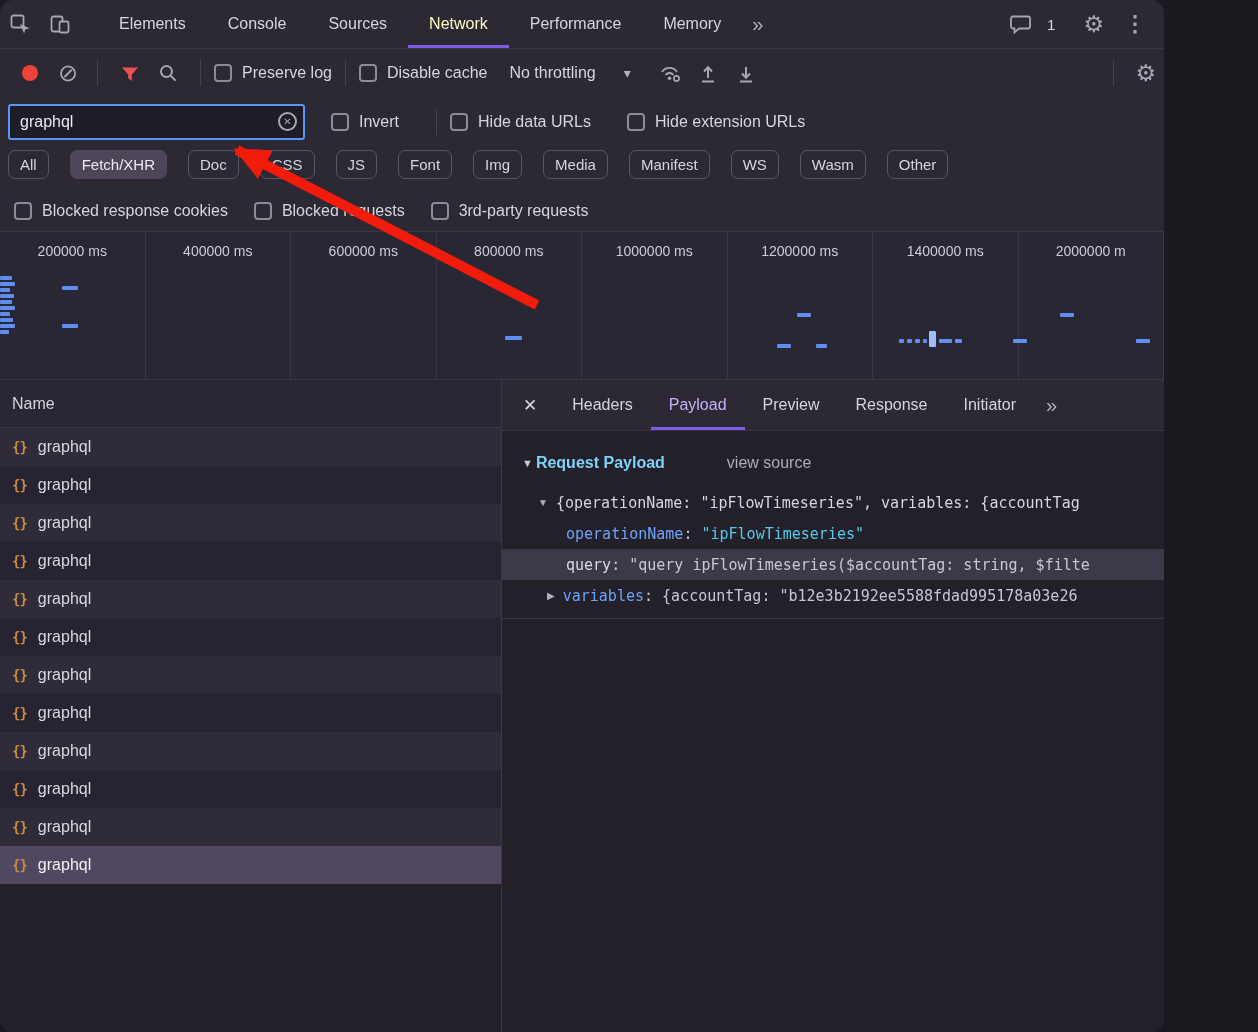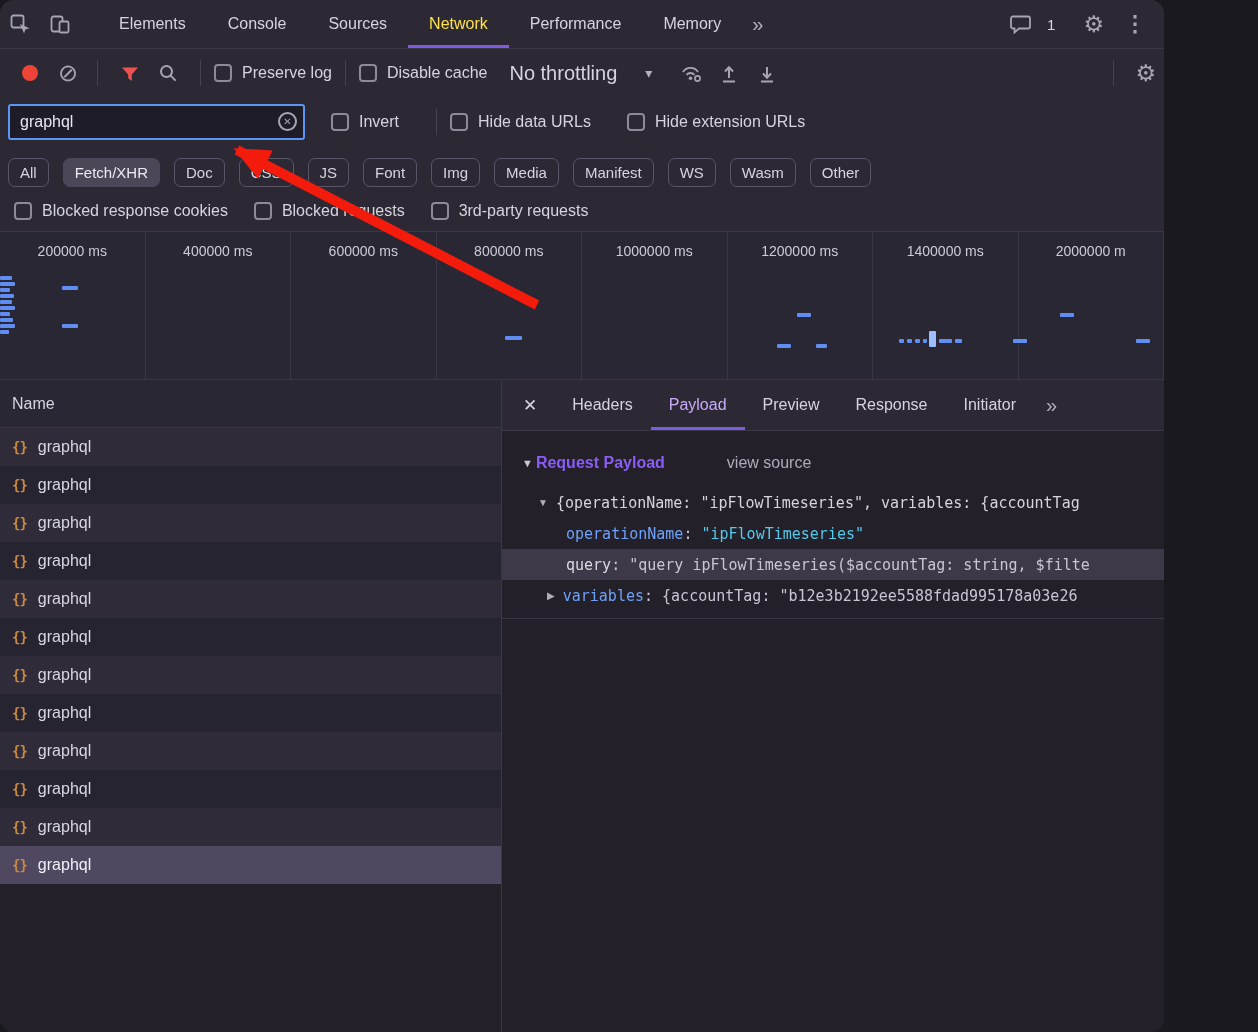--- a/index.html
+++ b/index.html
@@ -7,51 +7,51 @@
        font-family:"Liberation Sans",sans-serif;color:#d6d4dd;overflow:hidden;border-radius:14px;}
   .vdiv{width:1px;height:26px;background:#46424f;margin:0 13px;flex:none;}
   svg{display:block;}
 
   
   .tabbar{position:absolute;top:0;left:0;right:0;height:48px;display:flex;align-items:center;
           border-bottom:1px solid #3b3745;background:#2c2935;}
   .tb-icon{display:flex;align-items:center;justify-content:center;width:40px;height:40px;flex:none;cursor:pointer;}
   .main-tabs{display:flex;height:48px;margin-left:18px;}
   .main-tab{padding:0 21px;line-height:48px;font-size:16px;color:#d6d4dd;cursor:pointer;white-space:nowrap;}
-  .main-tab.selected{color:#fde047;box-shadow:inset 0 -3px 0 #7d5be3;}
+  .main-tab.selected{color:#fef9c3;box-shadow:inset 0 -3px 0 #7d5be3;}
   .more-tabs{font-size:20px;color:#b5b2bf;padding:0 10px;cursor:pointer;}
   .tabbar-right{margin-left:auto;display:flex;align-items:center;gap:6px;padding-right:12px;}
   .issues-count{font-size:15px;color:#d6d4dd;margin-right:14px;}
   .glyph-gear{font-size:23px;color:#a8a5b3;cursor:pointer;padding:0 8px;}
   .glyph-kebab{font-size:22px;color:#a8a5b3;cursor:pointer;padding:0 6px;font-weight:bold;}
 
   
   .nettoolbar{position:absolute;top:49px;left:0;right:0;height:48px;display:flex;align-items:center;background:#2c2935;}
   .record-dot{width:16px;height:16px;border-radius:50%;background:#ee4437;margin:0 20px 0 22px;flex:none;cursor:pointer;}
   .glyph-clear{font-size:24px;color:#a8a5b3;cursor:pointer;margin-right:6px;line-height:1;}
   .tool-ico{display:flex;align-items:center;justify-content:center;width:38px;height:38px;flex:none;cursor:pointer;}
   .check{display:flex;align-items:center;gap:10px;cursor:pointer;white-space:nowrap;}
   .checkbox{width:18px;height:18px;border:2px solid #8d8a99;border-radius:4px;background:transparent;flex:none;box-sizing:border-box;}
   .check-label{font-size:16px;color:#d6d4dd;}
   .throttle{display:flex;align-items:center;gap:28px;margin:0 20px 0 22px;cursor:pointer;}
-  .throttle-label{font-size:20px;color:#d6d4dd;}
+  .throttle-label{font-size:16px;color:#d6d4dd;}
   .caret{font-size:14px;color:#b5b2bf;}
   .toolbar-spacer{flex:1;}
 
   
   .filterrow{position:absolute;top:97px;left:0;right:0;height:49px;display:flex;align-items:center;padding-left:8px;}
   .filter-box{position:relative;width:297px;height:36px;flex:none;margin-right:26px;}
   .filter-box input{width:100%;height:100%;box-sizing:border-box;background:#1e1c26;border:2px solid #5b96f5;
        border-radius:3px;color:#e9e7ef;font-size:16px;padding:0 34px 0 10px;outline:none;
        font-family:"Liberation Sans",sans-serif;}
   .input-clear{position:absolute;right:8px;top:8px;width:19px;height:19px;border:2px solid #a8a5b3;border-radius:50%;
        box-sizing:border-box;color:#a8a5b3;font-size:10px;display:flex;align-items:center;justify-content:center;cursor:pointer;}
 
   
-  .chiprow{position:absolute;top:150px;left:0;right:0;height:44px;display:flex;align-items:center;gap:14px;padding-left:8px;}
+  .chiprow{position:absolute;top:142px;left:0;right:0;height:44px;display:flex;align-items:center;gap:21px;padding-left:8px;}
   .chip{border:1px solid #5a5566;border-radius:7px;padding:5px 11px;font-size:15px;color:#d6d4dd;cursor:pointer;white-space:nowrap;}
   .chip.selected{background:#4d4659;border-color:#4d4659;color:#eceaf1;}
 
   
   .blockedrow{position:absolute;top:190px;left:0;right:0;height:42px;display:flex;align-items:center;gap:26px;padding-left:14px;}
 
   
   .timeline{position:absolute;top:231px;left:0;right:0;height:149px;border-top:1px solid #3b3745;
             border-bottom:1px solid #3b3745;background:#2a2734;box-sizing:border-box;cursor:crosshair;}
   .tl-cols{position:absolute;inset:0;display:flex;}
@@ -77,21 +77,21 @@
   .detail-tabbar{height:50px;flex:none;display:flex;align-items:center;border-bottom:1px solid #3b3745;background:#2c2935;}
   .close-x{padding:0 17px 0 21px;font-size:17px;color:#d6d4dd;cursor:pointer;}
   .dtabs{display:flex;height:50px;}
   .detail-tab{padding:0 18px;line-height:50px;font-size:16px;color:#d6d4dd;cursor:pointer;white-space:nowrap;}
   .detail-tab.selected{color:#c8abfb;box-shadow:inset 0 -3px 0 #7d5be3;}
   .more-tabs2{font-size:20px;color:#b5b2bf;padding:0 12px;cursor:pointer;}
 
   .payload{padding-top:14px;}
   .payload-header{display:flex;align-items:center;height:36px;padding-left:20px;}
   .tri{font-size:11px;color:#c9c6d4;margin-right:3px;cursor:pointer;}
-  .ptitle{font-size:16px;font-weight:bold;color:#8b5cf6;}
+  .ptitle{font-size:16px;font-weight:bold;color:#7dd3fc;}
   .viewsrc{font-size:16px;color:#aeabba;margin-left:62px;cursor:pointer;}
   .tree{font-family:"DejaVu Sans Mono",monospace;font-size:15px;color:#d6d4dd;margin-top:6px;}
   .tree-row{height:31px;display:flex;align-items:center;white-space:pre;overflow:hidden;}
   .tree-row .tri2{font-size:10px;color:#b2afbd;margin-right:8px;cursor:pointer;font-family:"Liberation Sans",sans-serif;}
   .r1{padding-left:36px;}
   .r2{padding-left:64px;}
   .r3{padding-left:64px;background:#3e3949;}
   .r4{padding-left:45px;}
   .k{color:#6ea2f8;}
   .k-plain{color:#dcdae3;}

